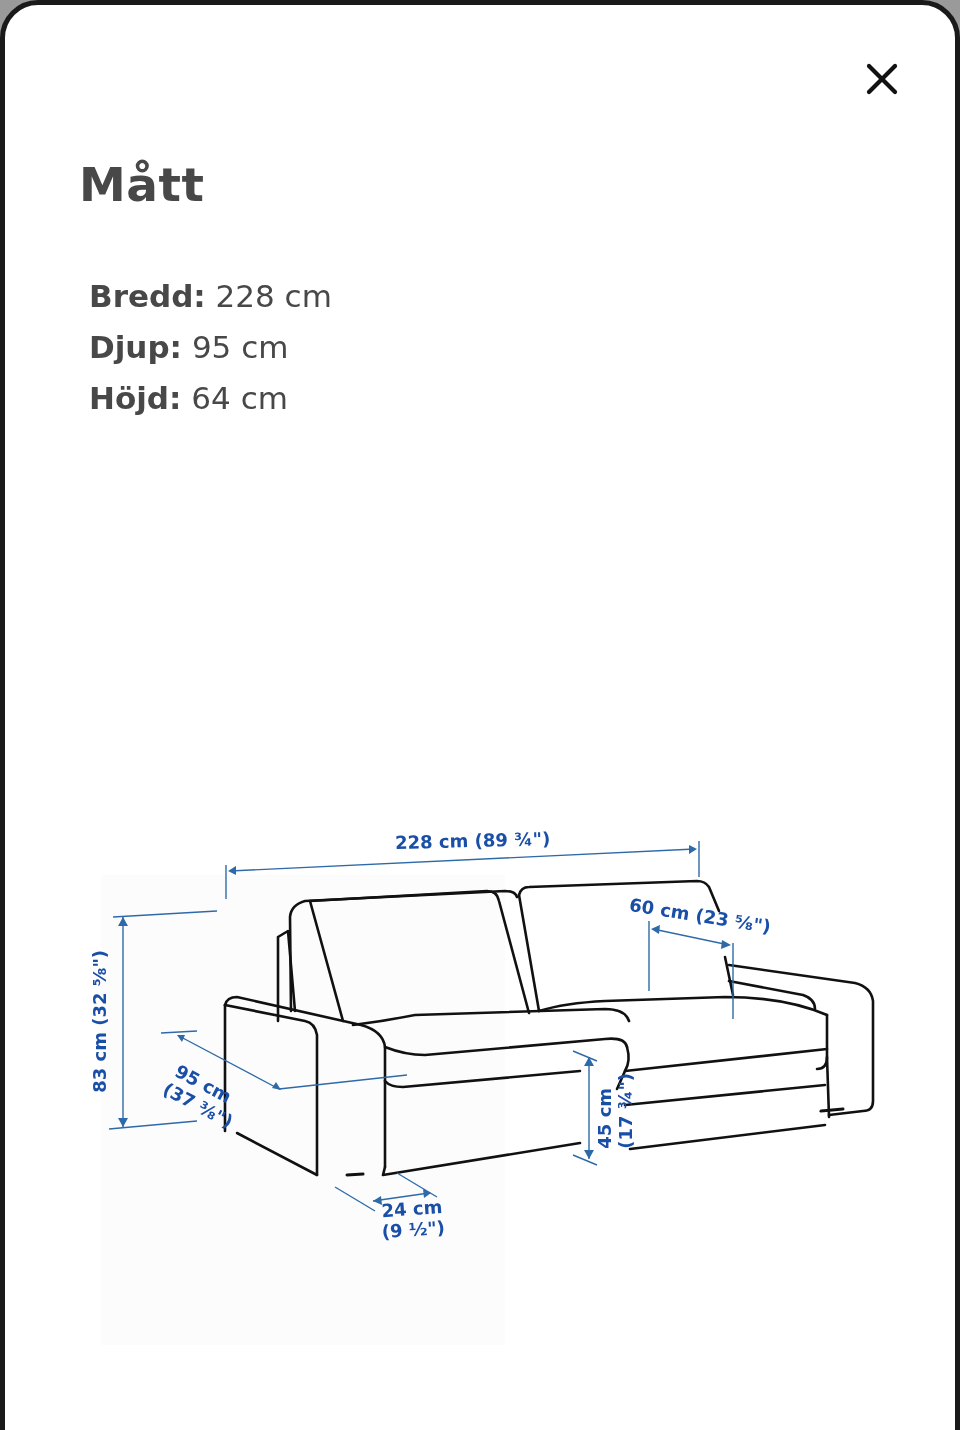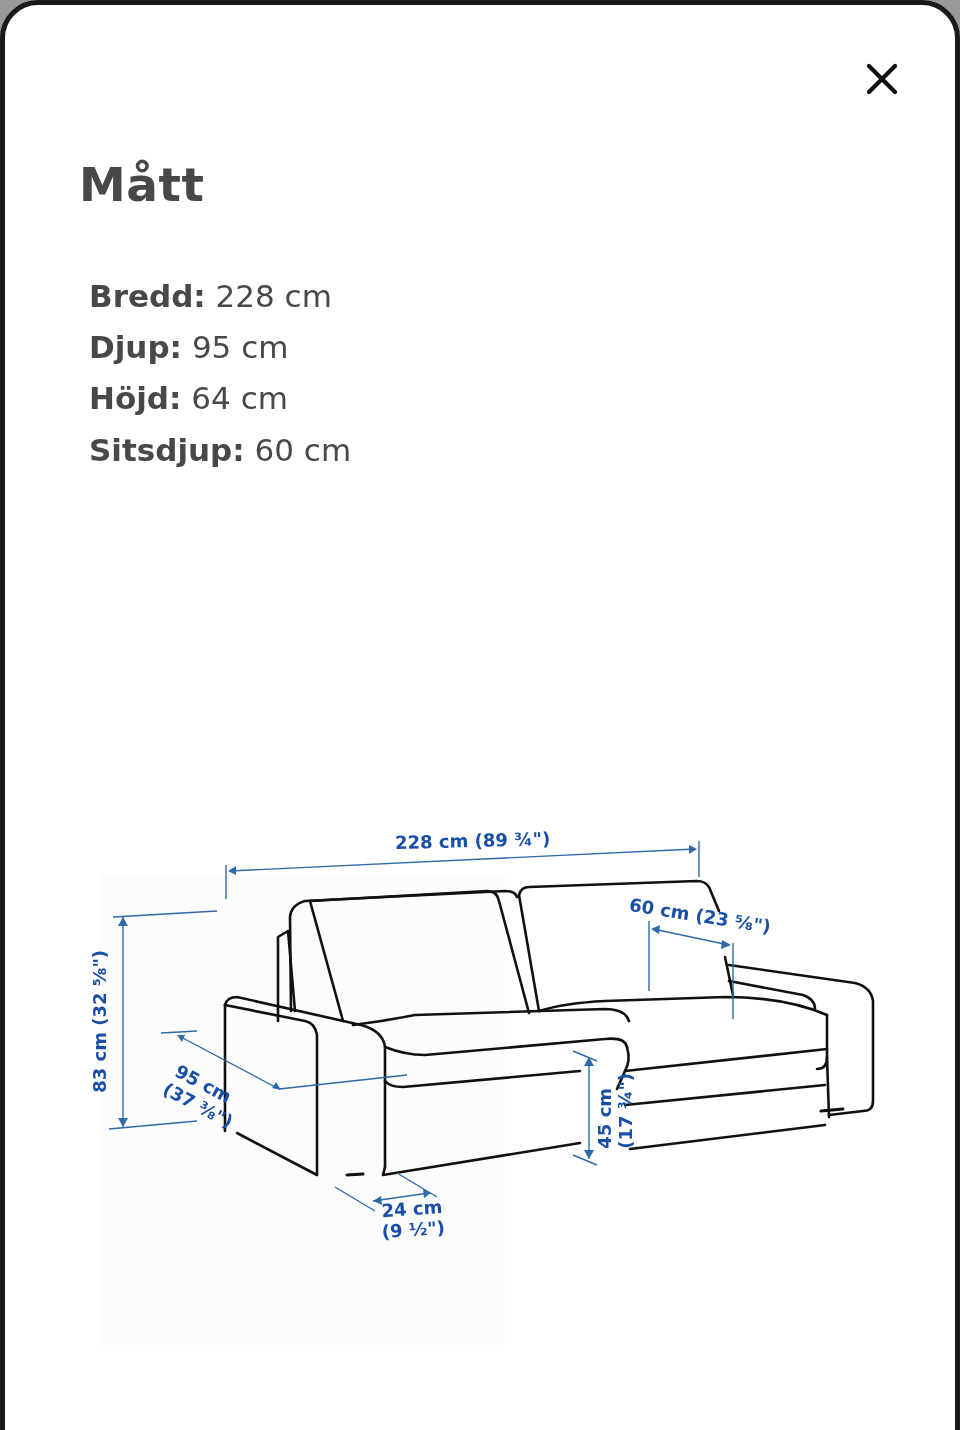--- a/index.html
+++ b/index.html
@@ -70,21 +70,20 @@
       <line x1="34" y1="8" x2="8" y2="34" stroke="#111" stroke-width="4.2" stroke-linecap="round"></line>
     </svg>
   </div>
 
   <h1 class="title">Mått</h1>
 
   <ul class="dims">
     <li><span class="k">Bredd:</span> <span>228 cm</span></li>
     <li><span class="k">Djup:</span> <span>95 cm</span></li>
     <li><span class="k">Höjd:</span> <span>64 cm</span></li>
-    <li><span class="k">Sitsdjup:</span> <span>60 cm</span></li>
   </ul>
 
   <div class="diagram">
     <div class="diagram-bg"></div>
 
     <svg width="800" height="530" viewBox="0 0 800 530">
       <g fill="none" stroke="#111" stroke-width="2.6" stroke-linecap="round" stroke-linejoin="round">
 
         <path d="M193 112 L193 196 M193 112 L203 106 L210 186"></path>
 

